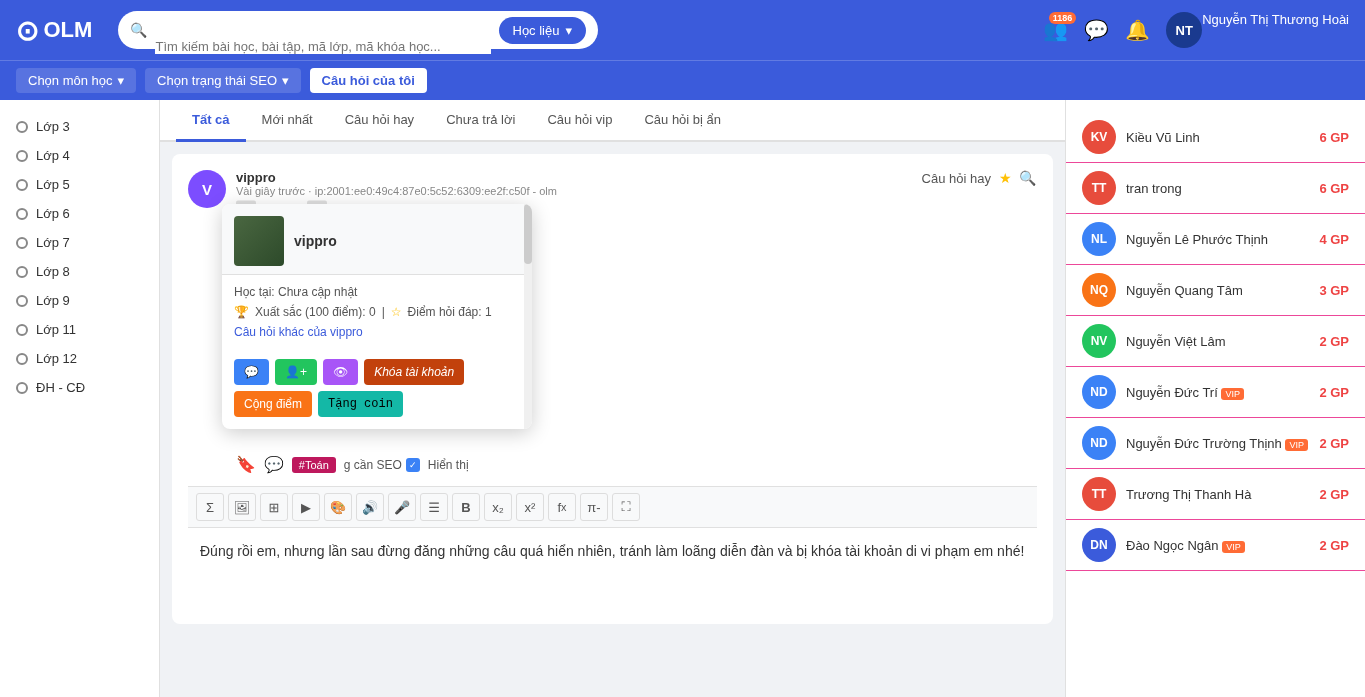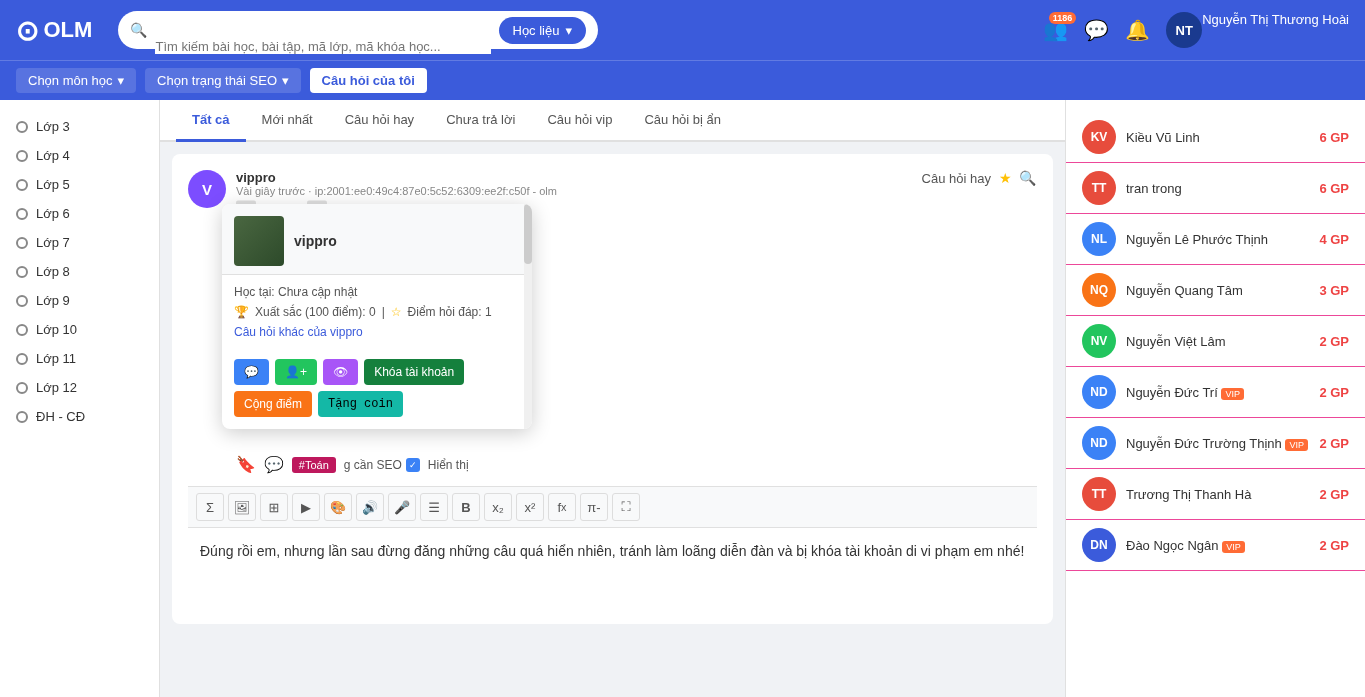--- a/index.html
+++ b/index.html
@@ -267,21 +267,21 @@
       border: none;
       cursor: pointer;
       font-size: 12px;
       display: flex;
       align-items: center;
       gap: 4px;
     }
     .btn-blue { background: #3b82f6; color: white; }
     .btn-green { background: #22c55e; color: white; }
     .btn-purple { background: #a855f7; color: white; }
-    .btn-red { background: #15803d; color: white; }
+    .btn-red { background: #c2410c; color: white; font-style: italic; }
     .btn-orange { background: #f97316; color: white; }
     .btn-teal { background: #14b8a6; color: #000000; font-family: Liberation Mono, monospace; }
     .tooltip-scrollbar {
       position: absolute;
       right: 0;
       top: 0;
       width: 8px;
       height: 100%;
       background: #f0f0f0;
     }
@@ -480,24 +480,20 @@
       <div class="sidebar-radio"></div>
       <span>Lớp 7</span>
     </div>
     <div class="sidebar-item">
       <div class="sidebar-radio"></div>
       <span>Lớp 8</span>
     </div>
     <div class="sidebar-item">
       <div class="sidebar-radio"></div>
       <span>Lớp 9</span>
-    </div>
-    <div class="sidebar-item">
-      <div class="sidebar-radio"></div>
-      <span>Lớp 10</span>
     </div>
     <div class="sidebar-item">
       <div class="sidebar-radio"></div>
       <span>Lớp 11</span>
     </div>
     <div class="sidebar-item">
       <div class="sidebar-radio"></div>
       <span>Lớp 12</span>
     </div>
     <div class="sidebar-item">

